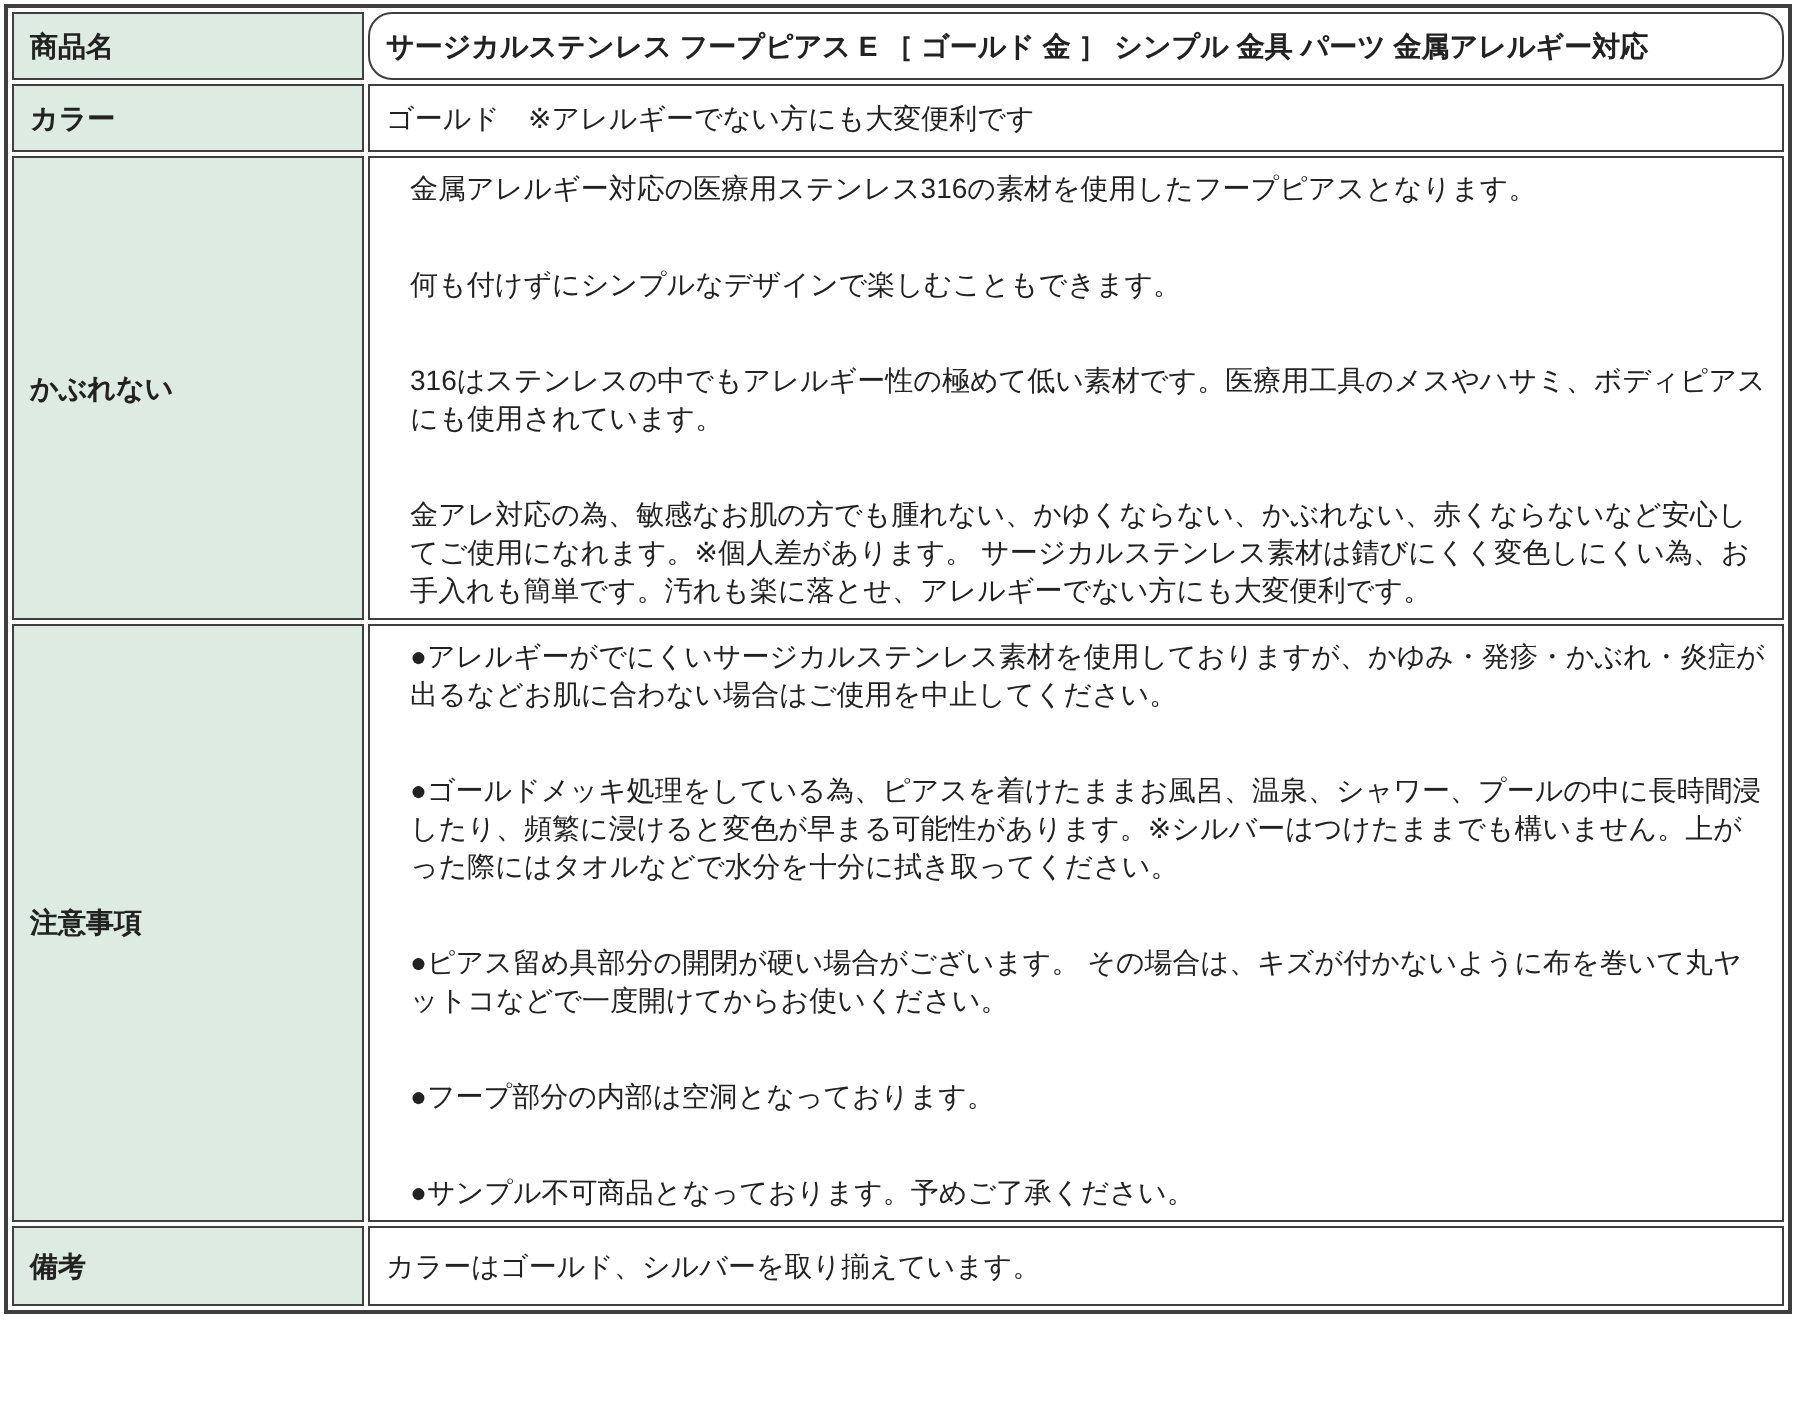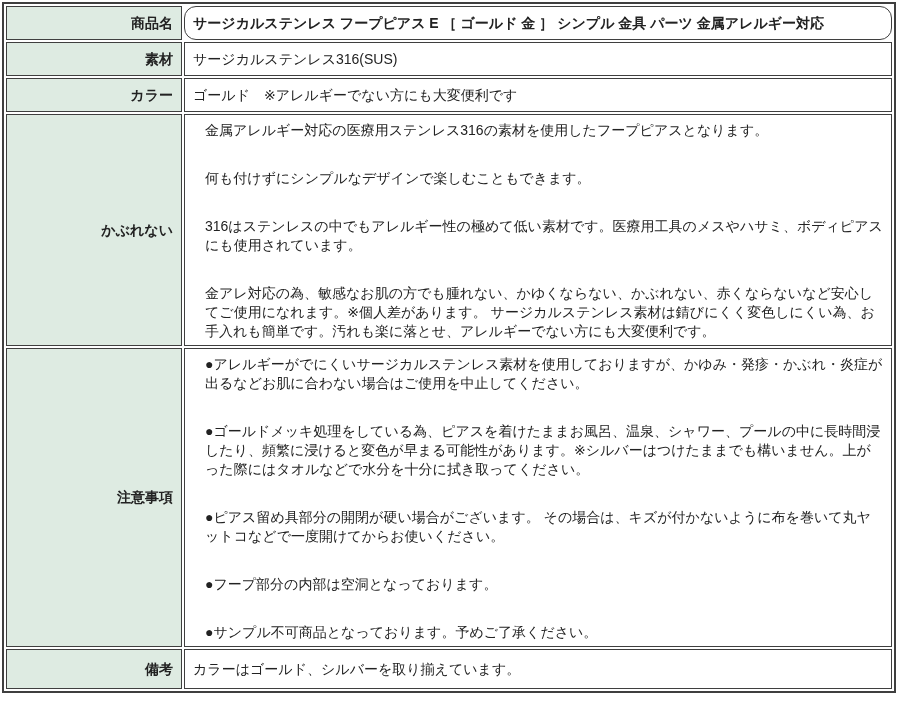--- a/index.html
+++ b/index.html
@@ -19,21 +19,21 @@
   }
   td {
     border: 1px solid #3f3f3f;
     font-size: 14px;
     color: #222222;
     line-height: 19px;
   }
   td.h {
     width: 158px;
     background: #deebe2;
-    text-align: right;
+    text-align: left;
     vertical-align: middle;
     font-weight: bold;
     padding: 4px 8px;
   }
   td.c {
     background: #ffffff;
     vertical-align: middle;
     padding: 4px 8px;
   }
   td.c.top {
@@ -54,24 +54,20 @@
 </head>
 <body>
 
 <table class="spec">
   <tbody>
     <tr class="sm">
       <td class="h">商品名</td>
       <td class="c bold">サージカルステンレス フープピアス E ［ ゴールド 金 ］ シンプル 金具 パーツ 金属アレルギー対応</td>
     </tr>
     <tr class="sm">
-      <td class="h">素材</td>
-      <td class="c">サージカルステンレス316(SUS)</td>
-    </tr>
-    <tr class="sm">
       <td class="h">カラー</td>
       <td class="c">ゴールド　※アレルギーでない方にも大変便利です</td>
     </tr>
     <tr class="desc">
       <td class="h">かぶれない</td>
       <td class="c top">
         <p>金属アレルギー対応の医療用ステンレス316の素材を使用したフープピアスとなります。</p>
         <p>何も付けずにシンプルなデザインで楽しむこともできます。</p>
         <p>316はステンレスの中でもアレルギー性の極めて低い素材です。医療用工具のメスやハサミ、ボディピアスにも使用されています。</p>
         <p>金アレ対応の為、敏感なお肌の方でも腫れない、かゆくならない、かぶれない、赤くならないなど安心してご使用になれます。※個人差があります。 サージカルステンレス素材は錆びにくく変色しにくい為、お手入れも簡単です。汚れも楽に落とせ、アレルギーでない方にも大変便利です。</p>

